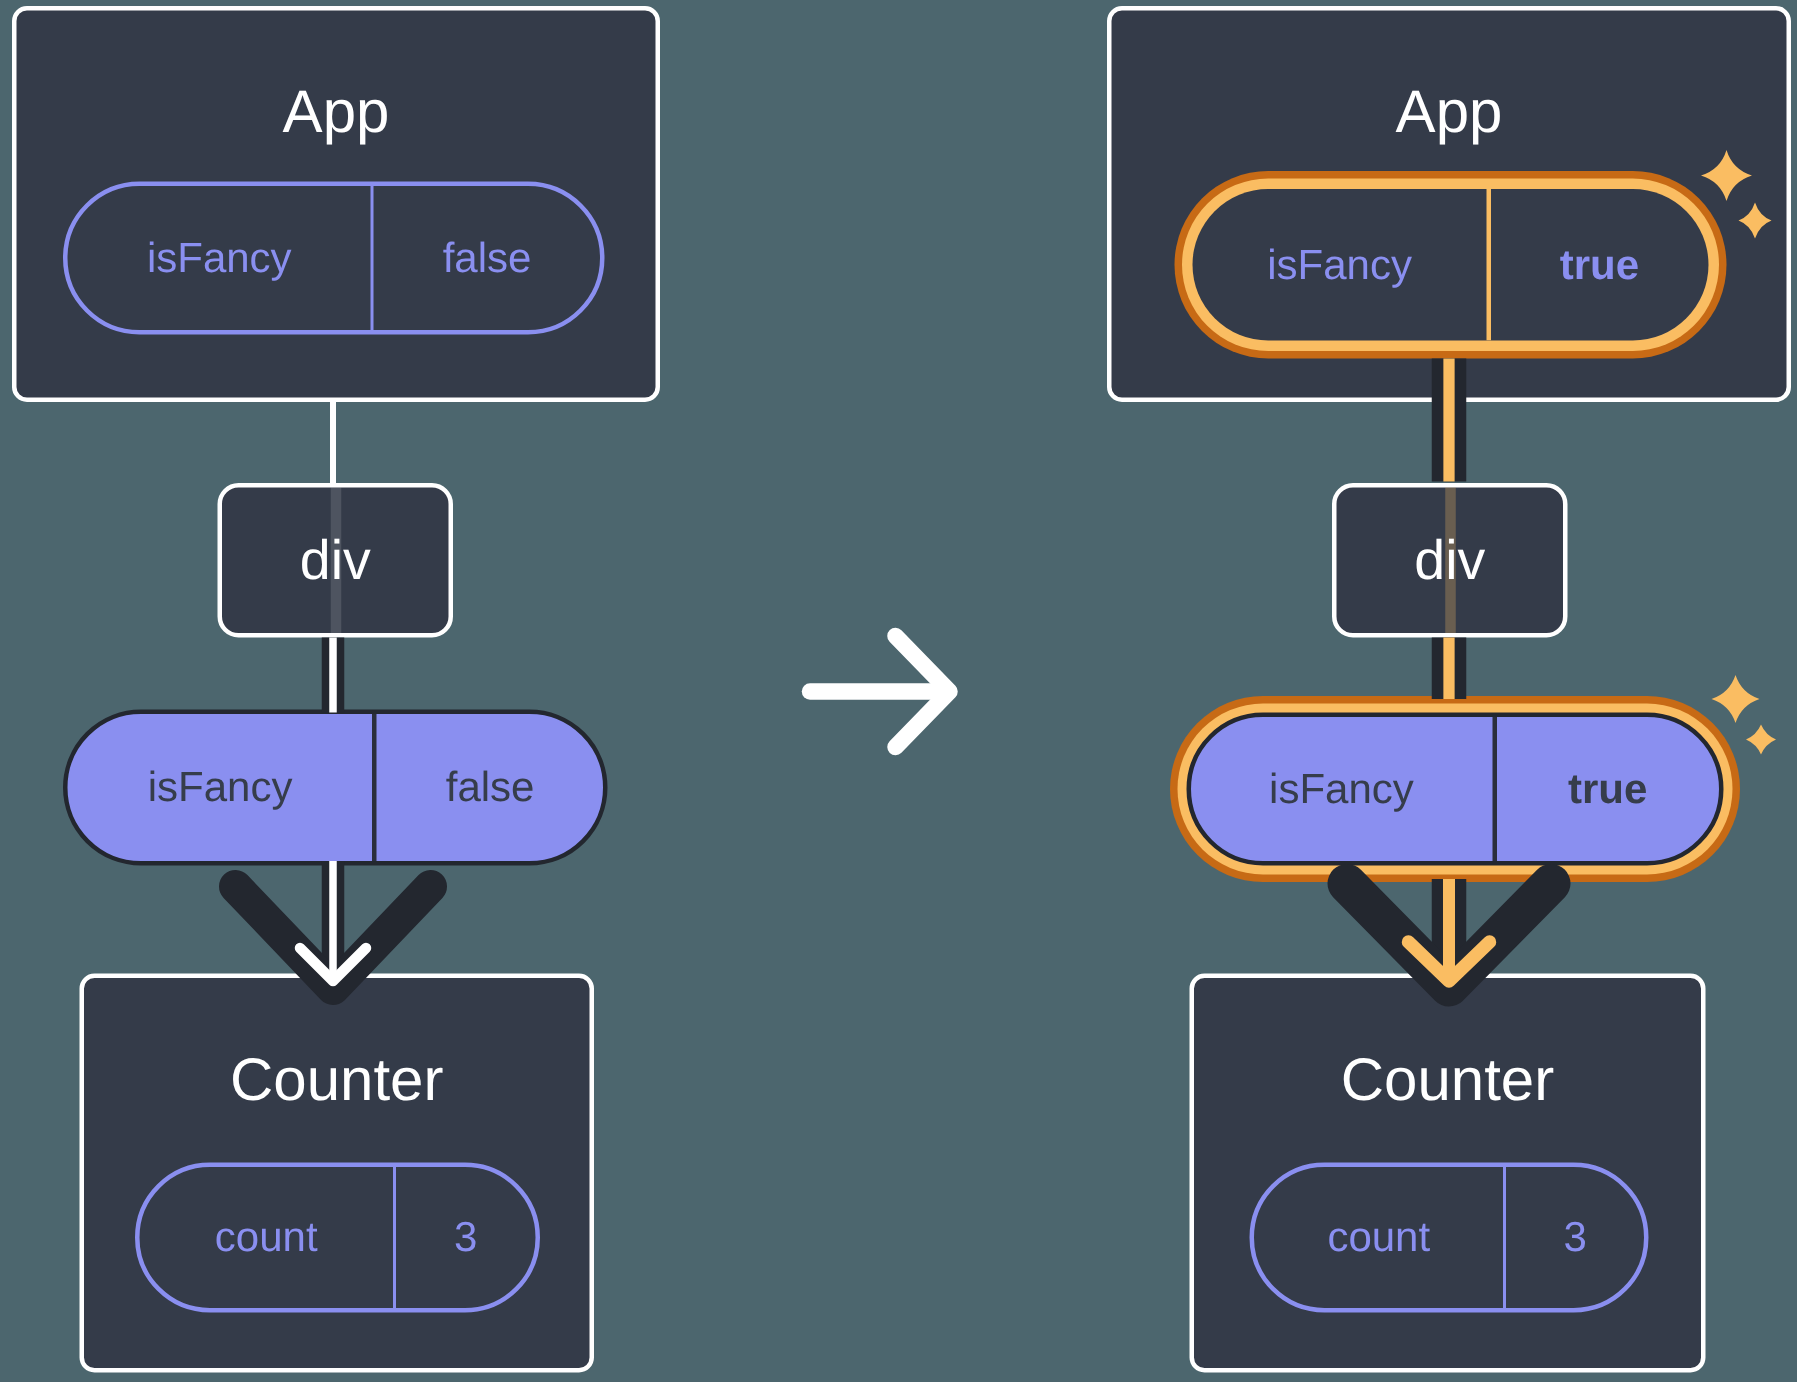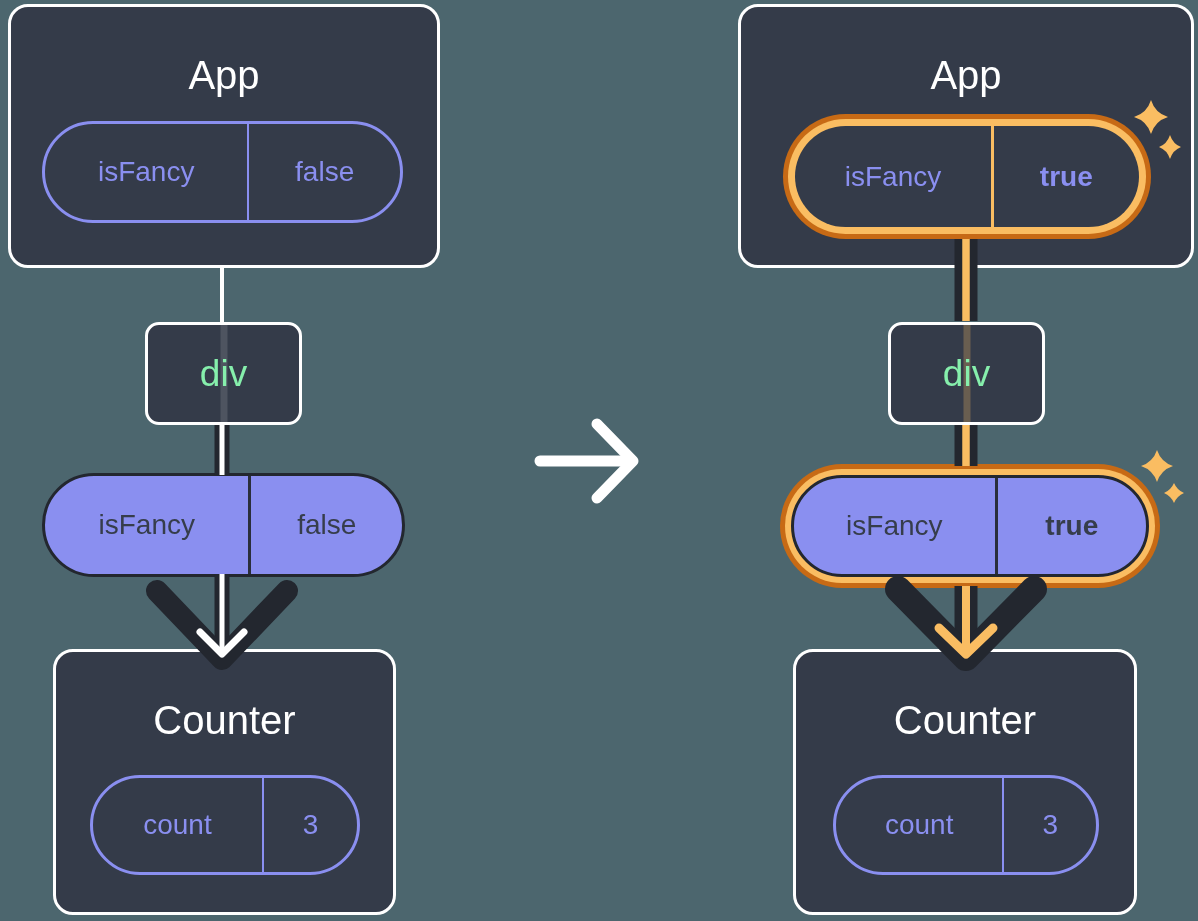--- a/index.html
+++ b/index.html
@@ -1,28 +1,28 @@
 <!DOCTYPE html>
 <html><head>
 <meta charset="utf-8">
 <style>
   html,body{margin:0;padding:0;background:#4C666E;}
   body{font-family:"Liberation Sans","DejaVu Sans",sans-serif;}
   .stage{position:relative;width:1198px;height:921px;background:#4C666E;overflow:hidden;}
 
   
-  .box{position:absolute;background:#343B49;border:3px solid #FFFFFF;border-radius:20px;box-sizing:border-box;}
+  .box{position:absolute;background:#343B49;border:3px solid #FFFFFF;border-radius:10px;box-sizing:border-box;}
   .box-title{position:absolute;left:0;right:0;top:48px;text-align:center;color:#FFFFFF;
              font-size:40px;font-weight:500;line-height:1;}
   .app-left{left:8px;top:4px;width:432px;height:264px;}
   .app-right{left:738px;top:4px;width:456px;height:264px;}
   .div-left{left:145px;top:322px;width:157px;height:103px;border-radius:14px;}
   .div-right{left:888px;top:322px;width:157px;height:103px;border-radius:14px;}
   .div-label{position:absolute;left:0;right:0;top:0;bottom:0;display:flex;align-items:center;justify-content:center;
-             color:#86efac;font-size:37px;font-weight:500;}
+             color:#ffffff;font-size:37px;font-weight:500;}
   .counter-left{left:53px;top:649px;width:343px;height:266px;}
   .counter-right{left:793px;top:649px;width:344px;height:266px;}
 
   
   .stripe{position:absolute;left:50%;top:0;bottom:0;width:7px;transform:translateX(-50%);}
   .stripe-white{background:rgba(255,255,255,0.13);}
   .stripe-orange{background:rgba(250,189,98,0.27);}
   .div-label{z-index:2;}
 
   

